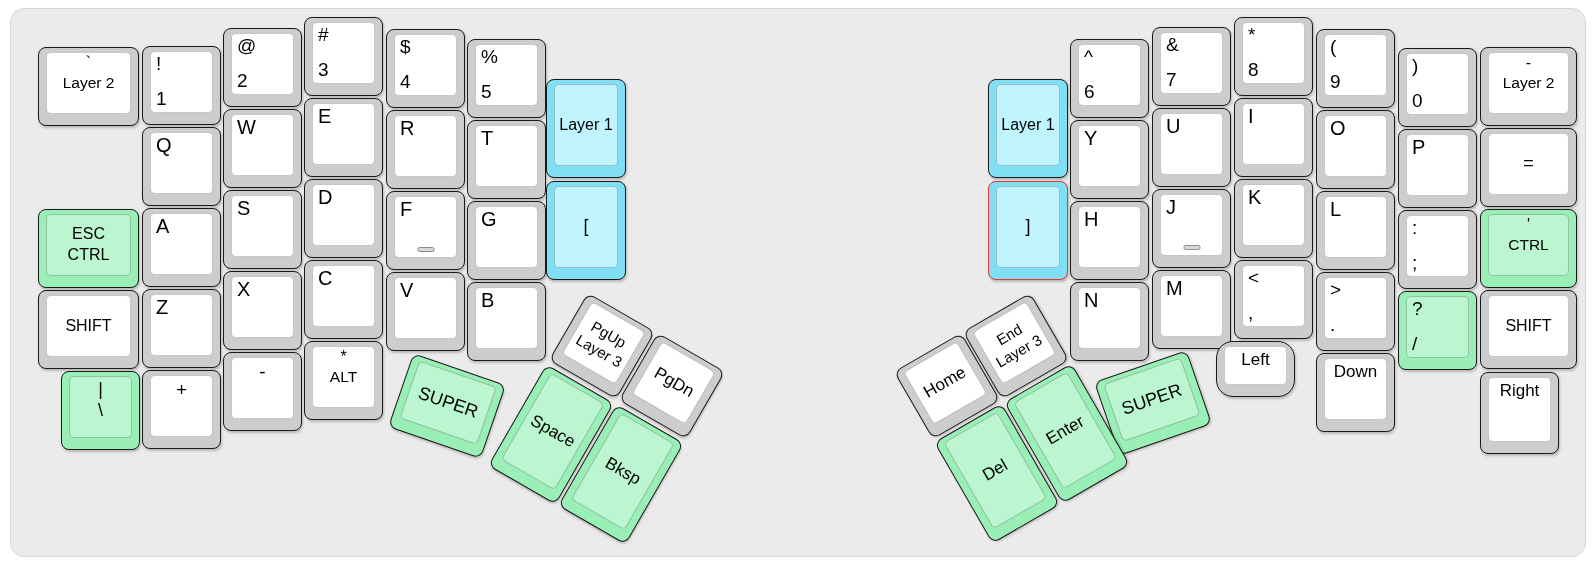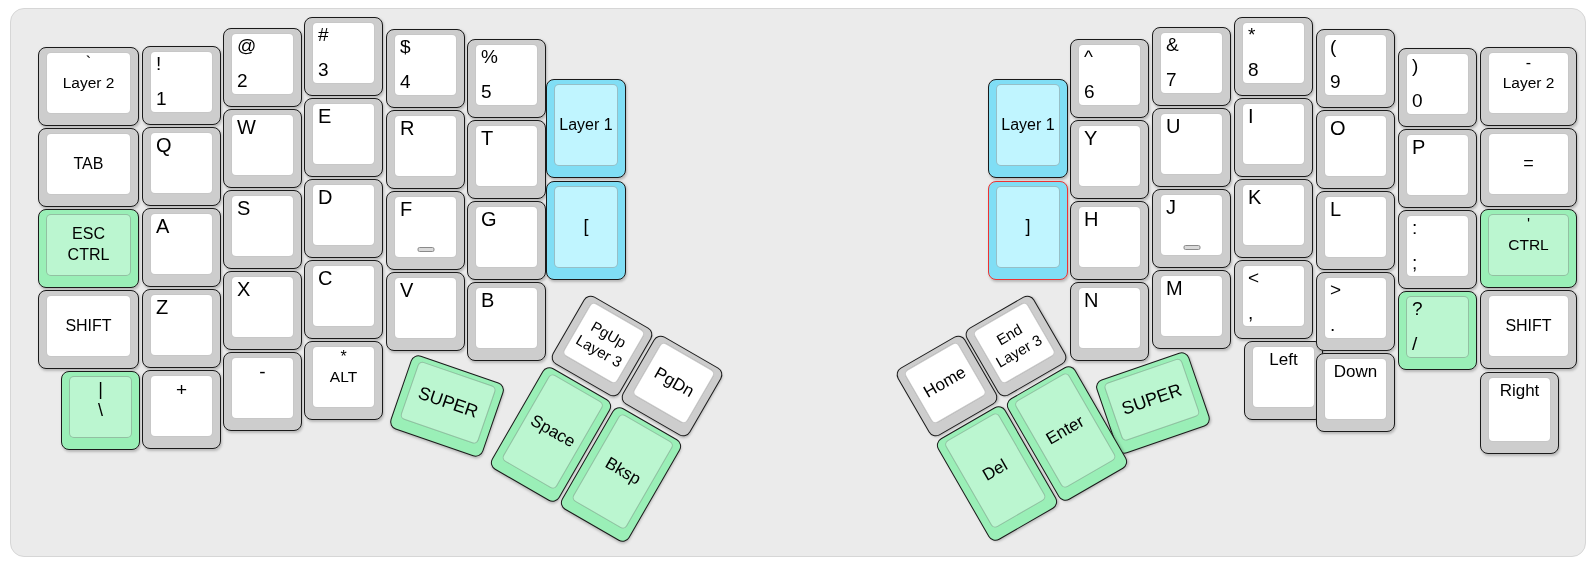--- a/index.html
+++ b/index.html
@@ -61,27 +61,20 @@
 <body style="background: rgb(255, 255, 255);">
 
 <div id="stage">
   <div id="case" style="left: 10px; top: 8px; width: 1576px; height: 549px; background: rgb(235, 235, 235); border-radius: 14px;"></div>
 <div class="key c-white k-combo" style="left: 38px; top: 47px; width: 101px; height: 79px;">
       <div class="cap">
         <span class="combo-top">`</span>
         <div class="combo-main"><span class="line">Layer 2</span></div>
       </div>
     </div>
-    <div class="key c-white k-center" style="left: 38px; top: 128px; width: 101px; height: 79px;">
-      <div class="cap">
-        <div class="lines">
-          <span class="line">TAB</span>
-        </div>
-      </div>
-    </div>
     <div class="key c-green k-center" style="left: 38px; top: 209px; width: 101px; height: 79px;">
       <div class="cap">
         <div class="lines">
           <span class="line">ESC</span>
           <span class="line">CTRL</span>
         </div>
       </div>
     </div>
     <div class="key c-white k-center" style="left: 38px; top: 290px; width: 101px; height: 79px;">
       <div class="cap">
@@ -382,21 +375,21 @@
       <div class="cap">
         <span class="lbl-tl">K</span>
       </div>
     </div>
     <div class="key c-white k-pair" style="left: 1234px; top: 260px; width: 79px; height: 79px;">
       <div class="cap">
         <span class="lbl-tl">&lt;</span>
         <span class="lbl-bl">,</span>
       </div>
     </div>
-    <div class="key c-white k-tc v-word" style="left: 1244px; top: 341px; width: 79px; height: 79px;">
+    <div class="key c-white k-tc v-word" style="left: 1216px; top: 341px; width: 79px; height: 56px; border-radius: 17px;">
       <div class="cap">
         <div class="lines">
           <span class="line">Left</span>
         </div>
       </div>
     </div>
     <div class="key c-white k-pair" style="left: 1316px; top: 29px; width: 79px; height: 79px;">
       <div class="cap">
         <span class="lbl-tl">(</span>
         <span class="lbl-bl">9</span>

